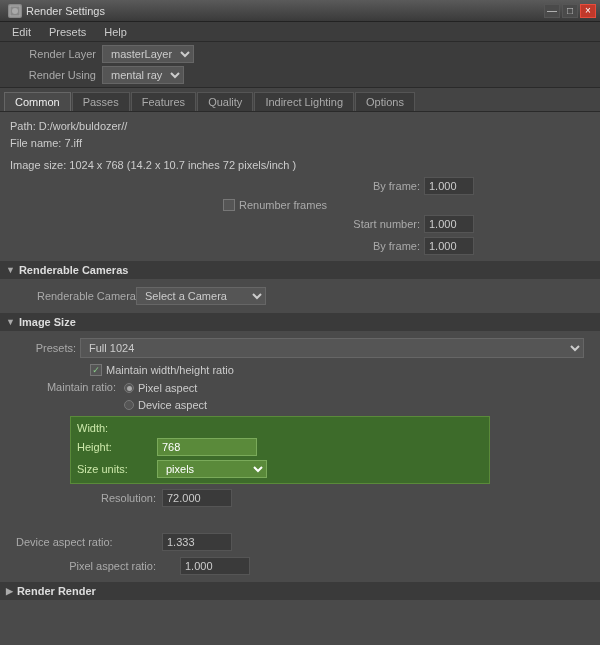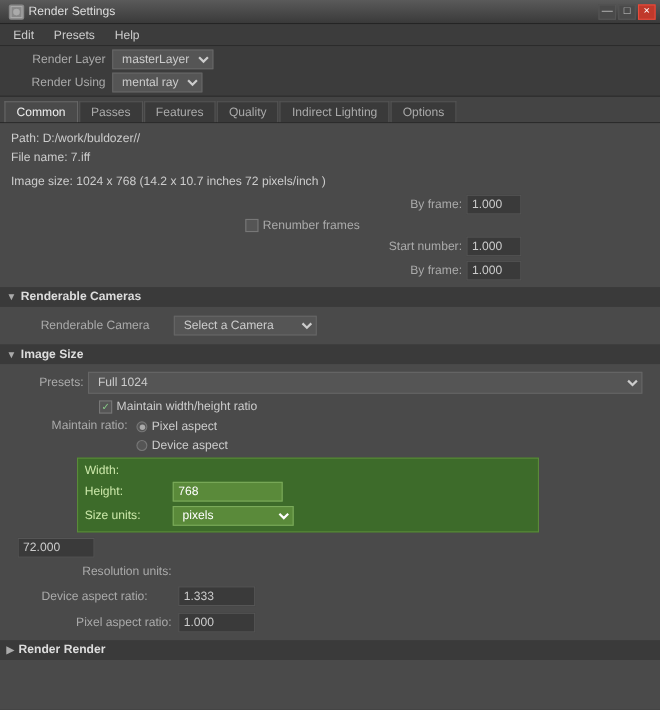--- a/index.html
+++ b/index.html
@@ -386,21 +386,21 @@
       <div class="form-row" style="justify-content:flex-end; margin-right:110px; gap:4px;">
         <span class="form-label" style="width:80px;">By frame:</span>
         <input class="form-input dark" value="1.000" style="width: 50px;" readonly="">
       </div>
 
       <div class="section-header">
         <span class="section-arrow">▼</span>
         <span>Renderable Cameras</span>
       </div>
 
-      <div class="form-row" style="padding: 4px 6px; gap:22px;">
+      <div class="form-row" style="padding: 4px 6px; gap:0;">
         <span class="form-label" style="width:120px;text-align:right;">Renderable Camera</span>
         <select class="render-select" style="width:130px;">
           <option>Select a Camera</option>
         </select>
       </div>
 
       <div class="section-header">
         <span class="section-arrow">▼</span>
         <span>Image Size</span>
       </div>
@@ -441,33 +441,33 @@
         </div>
         <div class="green-row">
           <span class="green-label">Size units:</span>
           <select class="green-select" style="width:110px;">
             <option>pixels</option>
           </select>
         </div>
       </div>
 
       <div class="form-row" style="gap:6px; padding: 3px 6px;">
+        <span class="form-label" style="width:140px;text-align:right;">Resolution:</span>
         <input class="form-input dark" value="72.000" style="width: 70px;" readonly="">
       </div>
 
       <div class="form-row" style="gap:6px; padding: 3px 6px;">
-        <span class="form-label" style="width:140px;text-align:right;">Resolution units:</span>
       </div>
 
       <div class="form-row" style="gap:6px; padding:3px 6px;">
-        <span class="form-label" style="width:140px;text-align:center;">Device aspect ratio:</span>
+        <span class="form-label" style="width:140px;text-align:left;">Device aspect ratio:</span>
         <input class="form-input dark" value="1.333" style="width: 70px;" readonly="">
       </div>
 
-      <div class="form-row" style="gap:6px; padding:3px 6px;align-items:center;">
+      <div class="form-row" style="gap:24px; padding:3px 6px;align-items:center;">
         <span class="form-label" style="width:140px;text-align:right;">Pixel aspect ratio:</span>
         <input class="form-input dark" value="1.000" style="width: 70px;" readonly="">
       </div>
 
       <div class="collapsed-section">
         <span class="section-arrow">▶</span>
         <span>Render Render</span>
       </div>
 
     </div>

